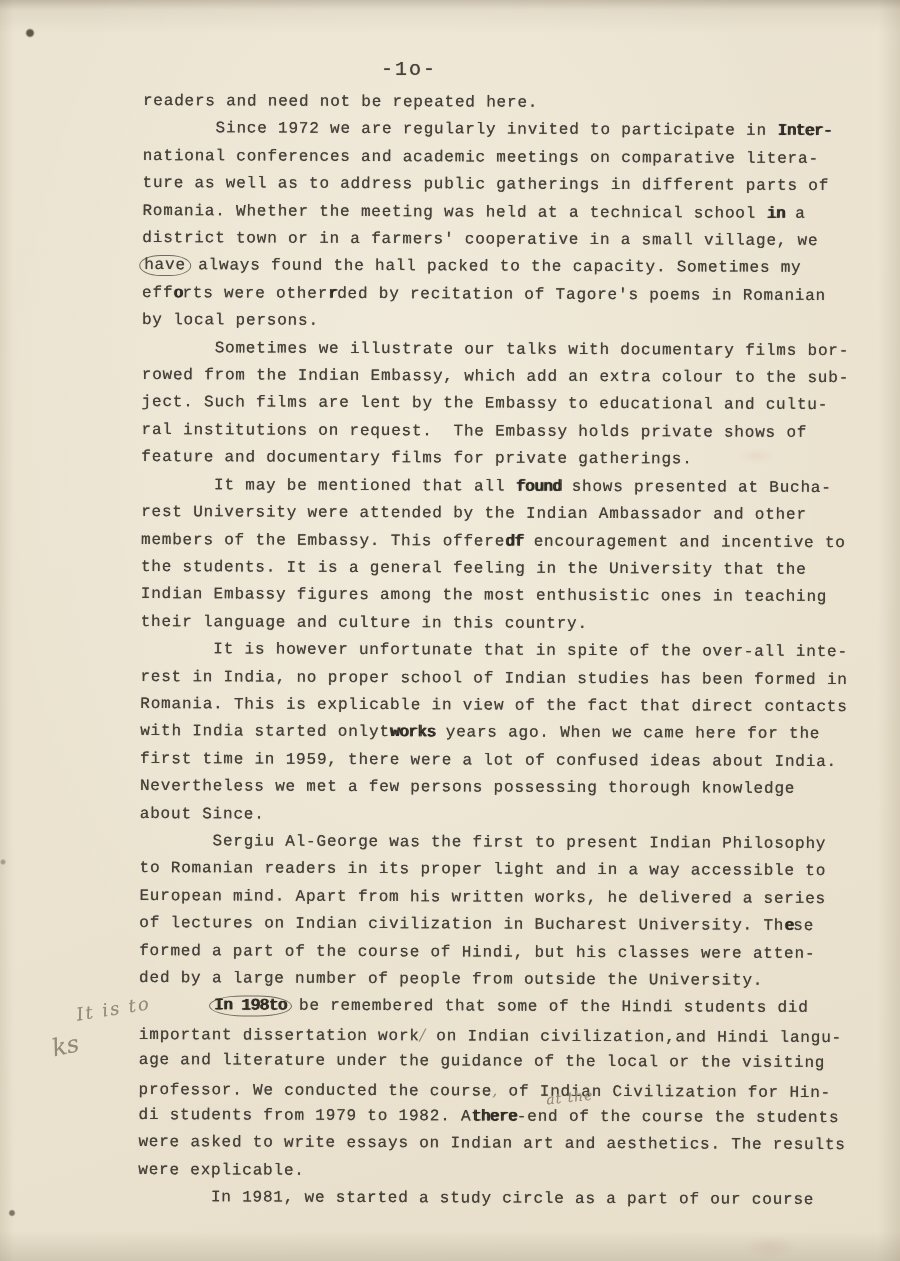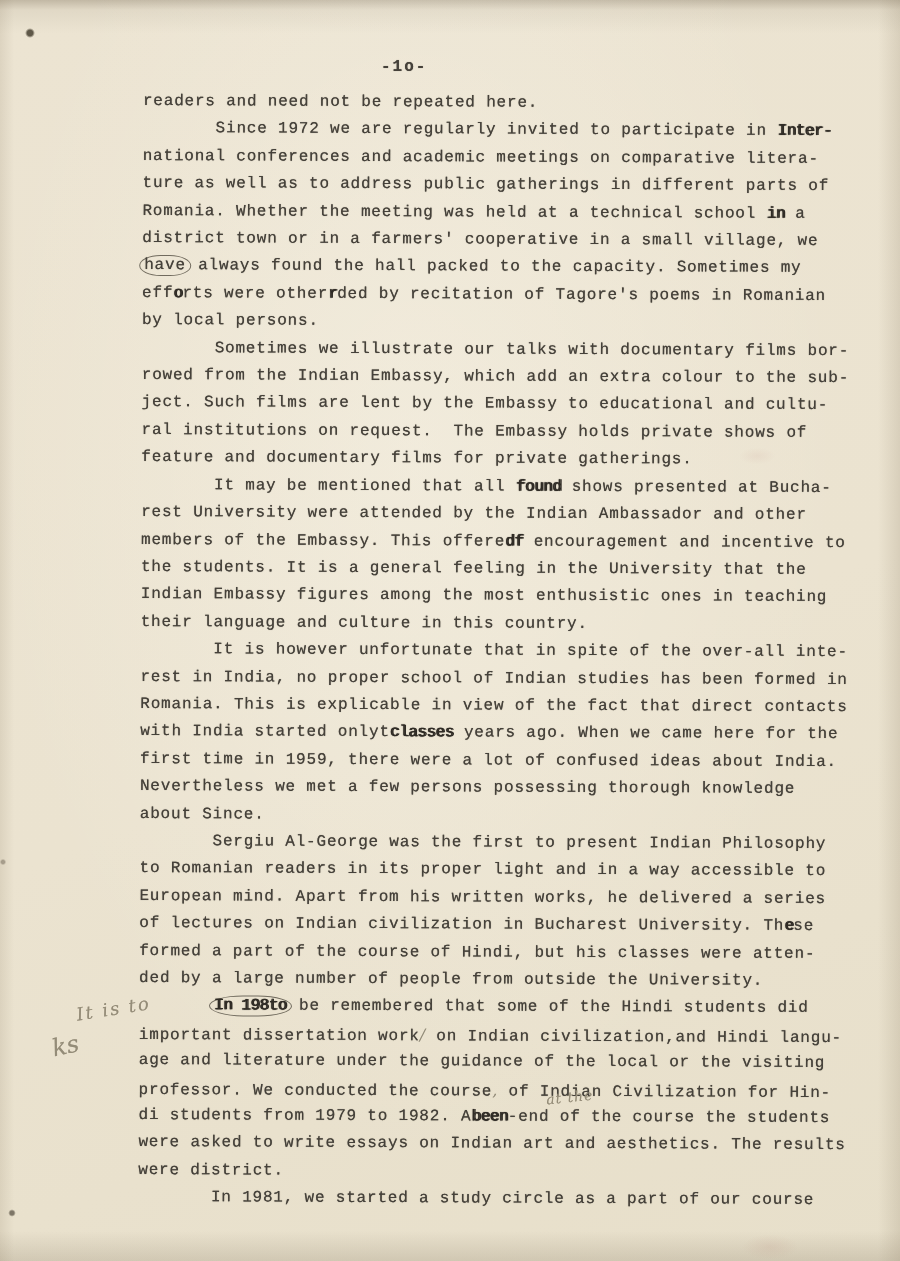--- a/index.html
+++ b/index.html
@@ -17,21 +17,21 @@
       linear-gradient(180deg, rgba(125,112,90,.38) 0, rgba(125,112,90,.10) 10px, rgba(125,112,90,0) 34px),
       linear-gradient(0deg, rgba(125,112,90,.22) 0, rgba(125,112,90,0) 30px),
       linear-gradient(160deg, #ece4d2 0%, #ebe3d0 55%, #e7dfca 100%);
   }
   .typed{
     font-family:"Liberation Mono","DejaVu Sans Mono",monospace;
     color:#45413a;
     text-shadow:0 0 .7px rgba(58,53,44,.8);
   }
   .pagenum{
-    position:absolute;left:381px;top:58px;font-size:16px;letter-spacing:2px;font-weight:700;
+    position:absolute;left:381px;top:58px;font-size:20px;letter-spacing:2px;font-weight:400;
   }
   .bodytext{
     position:absolute;left:143px;top:88px;width:740px;
     font-size:16px;line-height:27.42px;letter-spacing:.8px;
     transform:rotate(.25deg);transform-origin:0 0;
   }
   .ln{white-space:pre;height:27.42px;}
   .ot{font-weight:400;letter-spacing:-.5px;color:#2f2b25;
       text-shadow:1.3px 0 0 currentColor,0 0 1px rgba(40,36,30,.9);}
   .ring{border:1.6px solid #716b5e;border-radius:48%/58%;padding:0 4px 1px 4px;margin:16px -3px;}
@@ -67,36 +67,36 @@
       <div class="ln"><span>feature and documentary films for private gatherings.</span></div>
       <div class="ln"><span>       It may be mentioned that all </span><span class="ot">found</span><span> shows presented at Bucha-</span></div>
       <div class="ln"><span>rest University were attended by the Indian Ambassador and other</span></div>
       <div class="ln"><span>members of the Embassy. This offere</span><span class="ot">df</span><span> encouragement and incentive to</span></div>
       <div class="ln"><span>the students. It is a general feeling in the University that the</span></div>
       <div class="ln"><span>Indian Embassy figures among the most enthusistic ones in teaching</span></div>
       <div class="ln"><span>their language and culture in this country.</span></div>
       <div class="ln"><span>       It is however unfortunate that in spite of the over-all inte-</span></div>
       <div class="ln"><span>rest in India, no proper school of Indian studies has been formed in</span></div>
       <div class="ln"><span>Romania. This is explicable in view of the fact that direct contacts</span></div>
-      <div class="ln"><span>with India started onlyt</span><span class="ot">classes</span><span> years ago. When we came here for the</span></div>
+      <div class="ln"><span>with India started onlyt</span><span class="ot">works</span><span> years ago. When we came here for the</span></div>
       <div class="ln"><span>first time in 1959, there were a lot of confused ideas about India.</span></div>
       <div class="ln"><span>Nevertheless we met a few persons possessing thorough knowledge</span></div>
       <div class="ln"><span>about Since.</span></div>
       <div class="ln"><span>       Sergiu Al-George was the first to present Indian Philosophy</span></div>
       <div class="ln"><span>to Romanian readers in its proper light and in a way accessible to</span></div>
       <div class="ln"><span>European mind. Apart from his written works, he delivered a series</span></div>
       <div class="ln"><span>of lectures on Indian civilization in Bucharest University. Th</span><span class="ot">e</span><span>se</span></div>
       <div class="ln"><span>formed a part of the course of Hindi, but his classes were atten-</span></div>
       <div class="ln"><span>ded by a large number of people from outside the University.</span></div>
       <div class="ln"><span>       </span><span class="ot ring">In 198to</span><span> be remembered that some of the Hindi students did</span></div>
       <div class="ln"><span>important dissertation work</span><span class="pen">/</span><span> on Indian civilization,and Hindi langu-</span></div>
       <div class="ln"><span>age and literature under the guidance of the local or the visiting</span></div>
       <div class="ln"><span>professor. We conducted the course</span><span class="pen">,</span><span> of Indian Civilization for Hin-</span></div>
-      <div class="ln"><span>di students from 1979 to 1982. A</span><span class="ot">been</span><span>-end of the course the students</span></div>
+      <div class="ln"><span>di students from 1979 to 1982. A</span><span class="ot">there</span><span>-end of the course the students</span></div>
       <div class="ln"><span>were asked to write essays on Indian art and aesthetics. The results</span></div>
-      <div class="ln"><span>were district.</span></div>
+      <div class="ln"><span>were explicable.</span></div>
       <div class="ln"><span>       In 1981, we started a study circle as a part of our course</span></div>
     </div>
 
   <span class="note note-itisto">It is to</span>
   <span class="note note-ks">ks</span>
   <span class="note note-atthe">at the</span>
 </div>
 
 </body></html>

